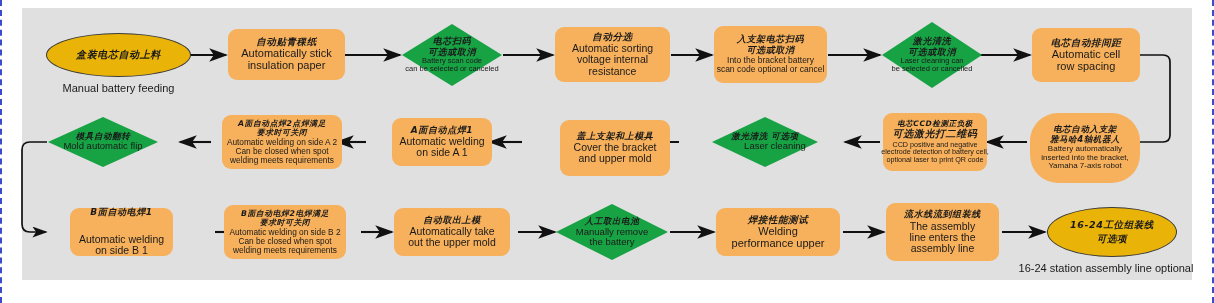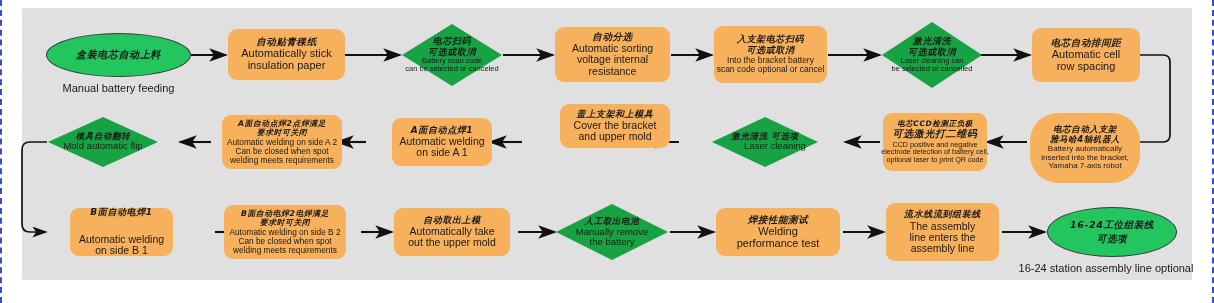--- a/index.html
+++ b/index.html
@@ -38,21 +38,21 @@
   .diamond{
     background:transparent;
   }
   .diamond .dshape{
     position:absolute;left:0;top:0;width:100%;height:100%;
     background:#17a244;
     clip-path:polygon(50% 0%,100% 50%,50% 100%,0% 50%);
     z-index:-1;
   }
   .ellipse{
-    background:#22c55e;
+    background:#eab308;
     border:1px solid #3a3a3a;
     border-radius:50%;
   }
   .cn{
     font-family:"DejaVu Sans",sans-serif;
     font-weight:700;
     font-style:italic;
     letter-spacing:0.6px;
     white-space:nowrap;
   }
@@ -170,21 +170,21 @@
     <div class="en" style="font-size:7.2px;">electrode detection of battery cell,</div>
     <div class="en" style="font-size:7.2px;">optional laser to print QR code</div>
   </div>
 
   <div class="node diamond" style="left:712px;top:117px;width:106px;height:50px;">
     <span class="dshape"></span>
     <div class="cn" style="font-size:8.5px;">激光清洗 可选项</div>
     <div class="en" style="font-size:9.5px;padding-left:20px;">Laser cleaning</div>
   </div>
 
-  <div class="node box" style="left:560px;top:104px;width:110px;height:44px;">
+  <div class="node box" style="left:560px;top:120px;width:110px;height:56px;">
     <div class="cn" style="font-size:9px;margin-bottom:1px;">盖上支架和上模具</div>
     <div class="en" style="font-size:10.5px;">Cover the bracket</div>
     <div class="en" style="font-size:10.5px;">and upper mold</div>
   </div>
 
   <div class="node box" style="left:392px;top:118px;width:100px;height:48px;">
     <div class="cn" style="font-size:9px;margin-bottom:1px;">A面自动点焊1</div>
     <div class="en" style="font-size:10.5px;">Automatic welding</div>
     <div class="en" style="font-size:10.5px;">on side A  1</div>
   </div>
@@ -226,21 +226,21 @@
   <div class="node diamond" style="left:556px;top:204px;width:112px;height:56px;">
     <span class="dshape"></span>
     <div class="cn" style="font-size:8.5px;margin-bottom:1px;">人工取出电池</div>
     <div class="en" style="font-size:9.5px;">Manually remove</div>
     <div class="en" style="font-size:9.5px;">the battery</div>
   </div>
 
   <div class="node box" style="left:716px;top:208px;width:124px;height:48px;">
     <div class="cn" style="font-size:9.5px;margin-bottom:1px;">焊接性能测试</div>
     <div class="en" style="font-size:11px;">Welding</div>
-    <div class="en" style="font-size:11px;">performance test</div>
+    <div class="en" style="font-size:11px;">performance upper</div>
   </div>
 
   <div class="node box" style="left:886px;top:203px;width:113px;height:58px;">
     <div class="cn" style="font-size:9px;margin-bottom:1px;">流水线流到组装线</div>
     <div class="en" style="font-size:10.5px;">The assembly</div>
     <div class="en" style="font-size:10.5px;">line enters the</div>
     <div class="en" style="font-size:10.5px;">assembly line</div>
   </div>
 
   <div class="node ellipse" style="left:1047px;top:207px;width:130px;height:50px;">

